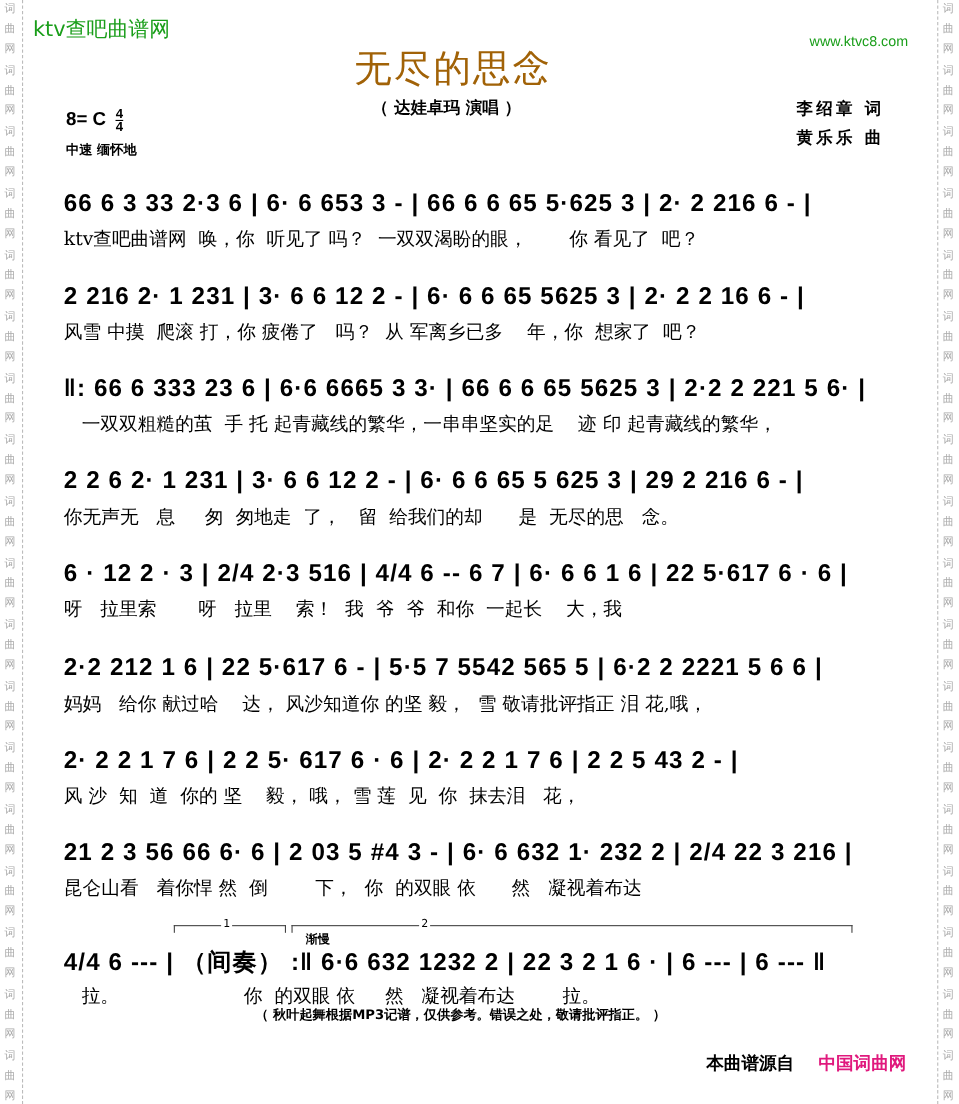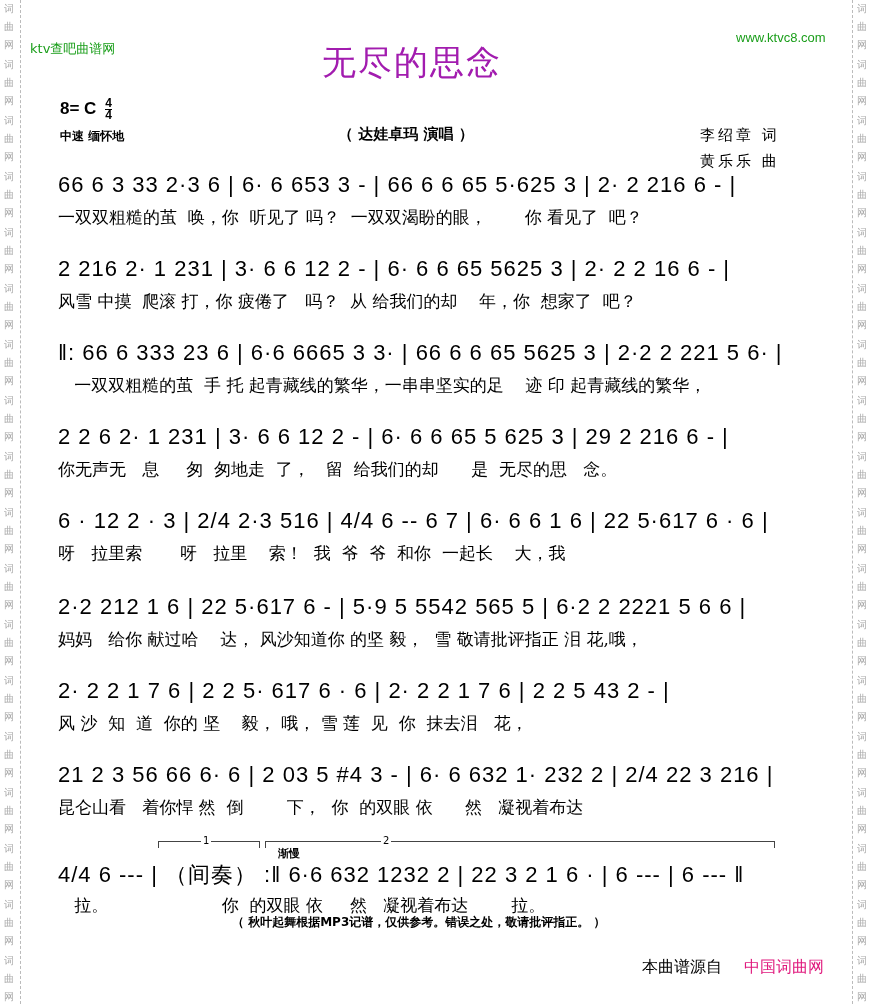--- a/index.html
+++ b/index.html
@@ -1,38 +1,38 @@
 <!DOCTYPE html>
 <html><head>
 <meta charset="utf-8">
 <style>
   html,body{margin:0;padding:0;background:#fff;}
   body{width:872px;height:1004px;position:relative;overflow:hidden;font-family:"DejaVu Sans",sans-serif;color:#000;}
   .side{position:absolute;top:0;height:1004px;width:20px;border-right:1px dashed #bbb;}
   .side.left{left:0;}
   .side.right{left:852px;border-right:none;border-left:1px dashed #bbb;width:20px;}
   .wm{position:absolute;font-size:10px;color:#aaa;width:18px;text-align:center;line-height:18px;}
-  .site-left{position:absolute;left:30px;top:40px;font-size:13px;color:#1a9e1a;}
+  .site-left{position:absolute;left:30px;top:14px;font-size:19px;color:#1a9e1a;}
   .site-right{position:absolute;left:736px;top:30px;font-size:13px;color:#1a9e1a;font-family:"Liberation Sans",sans-serif;}
-  .title{position:absolute;left:322px;top:40px;font-size:34px;color:#a21caf;letter-spacing:2px;}
-  .subtitle{position:absolute;left:338px;top:89px;font-size:15px;font-weight:bold;margin-top:36px;}
+  .title{position:absolute;left:322px;top:40px;font-size:34px;color:#a16207;letter-spacing:2px;}
+  .subtitle{position:absolute;left:338px;top:89px;font-size:15px;font-weight:bold;}
   .key{position:absolute;left:60px;top:98px;font-size:17px;font-weight:bold;font-family:"Liberation Sans",sans-serif;}
   .frac{display:inline-block;vertical-align:middle;text-align:center;font-size:12px;line-height:11px;margin-left:4px;}
   .frac span{display:block;}
   .frac .top{border-bottom:1.5px solid #000;}
   .tempo{position:absolute;left:60px;top:128px;font-size:12px;font-weight:bold;}
-  .credit{position:absolute;left:700px;font-size:15px;font-weight:normal;letter-spacing:3px;margin-top:36px;}
+  .credit{position:absolute;left:724px;font-size:15px;font-weight:bold;letter-spacing:3px;}
   .row{position:absolute;left:58px;width:770px;}
-  .notes{position:absolute;left:0;top:0;white-space:pre;font-family:"Liberation Sans",sans-serif;font-weight:normal;font-size:22px;letter-spacing:1px;}
+  .notes{position:absolute;left:0;top:0;white-space:pre;font-family:"Liberation Sans",sans-serif;font-weight:bold;font-size:22px;letter-spacing:1px;}
   .lyrics{position:absolute;left:0;top:34px;white-space:pre;font-family:"DejaVu Serif",serif;font-size:17px;}
   .barl{position:absolute;border-top:1px solid #444;border-left:1px solid #444;border-right:1px solid #444;height:6px;}
   .blabel{position:absolute;font-size:10px;top:-7px;background:#fff;padding:0 2px;}
   .note-small{position:absolute;font-size:11px;font-weight:bold;}
   .footnote{position:absolute;left:232px;top:914px;font-size:12px;font-weight:bold;}
-  .source{position:absolute;left:642px;top:957px;font-size:16px;font-weight:normal;}
+  .source{position:absolute;left:642px;top:957px;font-size:16px;font-weight:bold;}
   .source .brand{color:#e0197d;margin-left:22px;}
 </style>
 </head>
 <body>
 
 <div class="side left" id="wmL">
     <div class="wm" style="top: 0px; left: 0px;">词</div>
     <div class="wm" style="top: 18px; left: 0px;">曲</div>
     <div class="wm" style="top: 36px; left: 0px;">网</div>
     <div class="wm" style="top: 56px; left: 0px;">词</div>
@@ -156,40 +156,40 @@
     <span class="top">4</span>
     <span>4</span>
   </span>
 </div>
 <div class="tempo">中速 缅怀地</div>
 <div class="credit" style="top:90px">李绍章  词</div>
 <div class="credit" style="top:116px">黄乐乐  曲</div>
 
 <div class="row" style="top:172px">
   <div class="notes">66 6 3 33 2·3 6 | 6· 6 653 3 - | 66 6 6 65 5·625 3 | 2· 2 216 6 - |</div>
-  <div class="lyrics">一双双粗糙的茧  唤，你  听见了 吗？  一双双渴盼的眼，       你 看见了  吧？</div>
+  <div class="lyrics">ktv查吧曲谱网  唤，你  听见了 吗？  一双双渴盼的眼，       你 看见了  吧？</div>
 </div>
 <div class="row" style="top:256px">
   <div class="notes">2 216 2· 1 231 | 3· 6 6 12 2 - | 6· 6 6 65 5625 3 | 2· 2 2 16 6 - |</div>
-  <div class="lyrics">风雪 中摸  爬滚 打，你 疲倦了   吗？  从 给我们的却    年，你  想家了  吧？</div>
+  <div class="lyrics">风雪 中摸  爬滚 打，你 疲倦了   吗？  从 军离乡已多    年，你  想家了  吧？</div>
 </div>
 <div class="row" style="top:340px">
   <div class="notes">‖: 66 6 333 23 6 | 6·6 6665 3 3· | 66 6 6 65 5625 3 | 2·2 2 221 5 6· |</div>
   <div class="lyrics">   一双双粗糙的茧  手 托 起青藏线的繁华，一串串坚实的足    迹 印 起青藏线的繁华，</div>
 </div>
 <div class="row" style="top:424px">
   <div class="notes">2 2 6 2· 1 231 | 3· 6 6 12 2 - | 6· 6 6 65 5 625 3 | 29 2 216 6 - |</div>
   <div class="lyrics">你无声无   息     匆  匆地走  了，   留  给我们的却      是  无尽的思   念。</div>
 </div>
 <div class="row" style="top:508px">
   <div class="notes">6 · 12 2 · 3 | 2/4 2·3 516 | 4/4 6 -- 6 7 | 6· 6 6 1 6 | 22 5·617 6 · 6 |</div>
   <div class="lyrics">呀   拉里索       呀   拉里    索！  我  爷  爷  和你  一起长    大，我</div>
 </div>
 <div class="row" style="top:594px">
-  <div class="notes">2·2 212 1 6 | 22 5·617 6 - | 5·9 5 5542 565 5 | 6·2 2 2221 5 6 6 |</div>
+  <div class="notes">2·2 212 1 6 | 22 5·617 6 - | 5·5 7 5542 565 5 | 6·2 2 2221 5 6 6 |</div>
   <div class="lyrics">妈妈   给你 献过哈    达， 风沙知道你 的坚 毅，  雪 敬请批评指正 泪 花,哦，</div>
 </div>
 <div class="row" style="top:678px">
   <div class="notes">2· 2 2 1 7 6 | 2 2 5· 617 6 · 6 | 2· 2 2 1 7 6 | 2 2 5 43 2 - |</div>
   <div class="lyrics">风 沙  知  道  你的 坚    毅， 哦， 雪 莲  见  你  抹去泪   花，</div>
 </div>
 <div class="row" style="top:762px">
   <div class="notes">21 2 3 56 66 6· 6 | 2 03 5 #4 3 - | 6· 6 632 1· 232 2 | 2/4 22 3 216 |</div>
   <div class="lyrics">昆仑山看   着你悍 然  倒        下，  你  的双眼 依      然   凝视着布达</div>
 </div>

